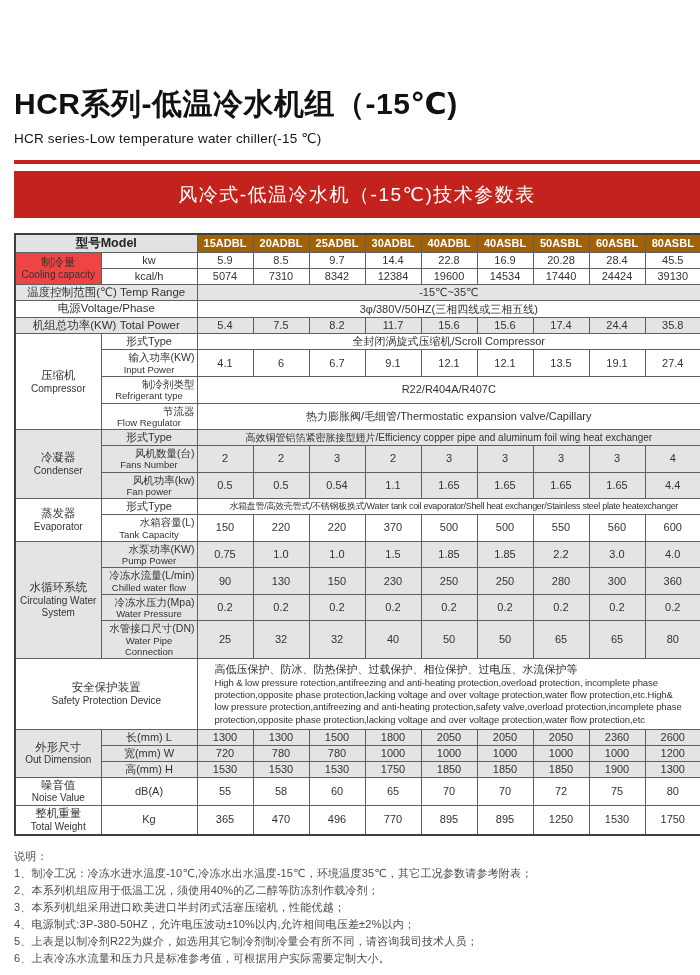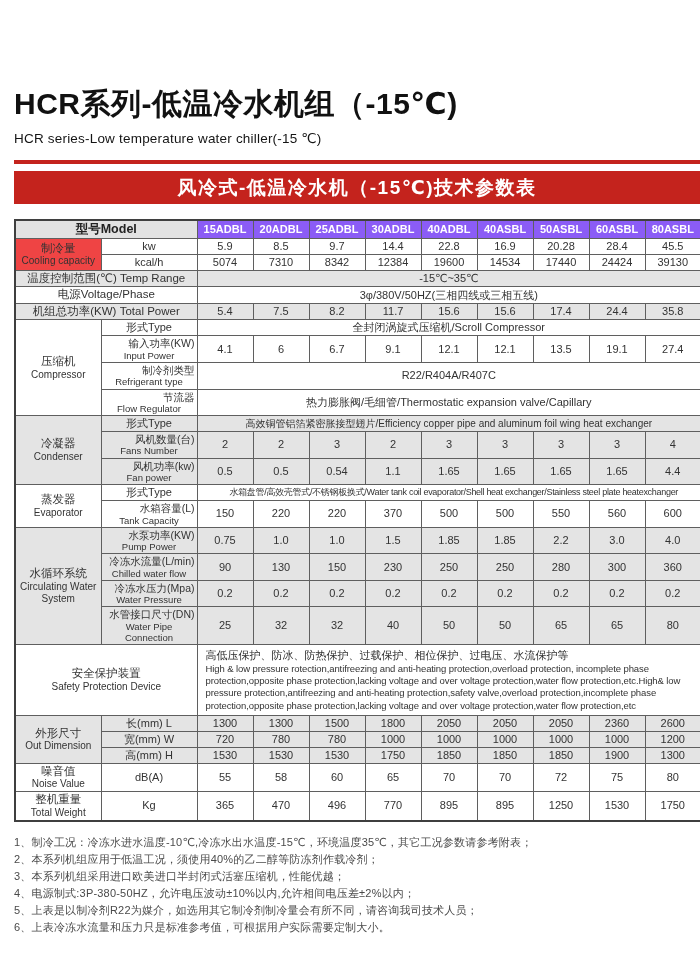--- a/index.html
+++ b/index.html
@@ -2,41 +2,41 @@
 <html><head>
 <meta charset="utf-8">
 <style>
   * { box-sizing: border-box; margin: 0; padding: 0; }
   html,body { width: 700px; height: 975px; background: #ffffff; overflow: hidden;
     font-family: "Liberation Sans", "DejaVu Sans", sans-serif; color: #2f2f2f; }
   .content { margin: 0 14px; padding-top: 84px; width: 686px; }
   .page-title { font-size: 30px; font-weight: bold; color: #111; letter-spacing: 0.5px; }
   .page-subtitle { font-size: 13.5px; color: #141414; margin-top: 5px; letter-spacing: 0.2px; }
   .red-rule { height: 4px; background: #c4231d; margin-top: 14px; }
-  .banner { height: 33px; background: #c4231d; margin-top: 7px; display: flex;
-    align-items: center; justify-content: center; color: #fff; font-weight: bold;
+  .banner { height: 47px; background: #c4231d; margin-top: 7px; display: flex;
+    align-items: center; justify-content: center; color: #fff; font-weight: normal;
     font-size: 19px; letter-spacing: 1.5px; }
   table { width: 686px; margin-top: 15px; border-collapse: collapse; table-layout: fixed;
     border: 2px solid #3f3f3f; }
   td, th { border: 1px solid #5f5f5f; text-align: center; vertical-align: middle;
     font-size: 11px; height: 15px; padding: 1px 2px; line-height: 1.18; color: #333; }
   .mh-label { background: #e2e2e2; font-size: 12.5px; font-weight: bold; color: #222; }
-  .mh { background: #8b5cf6; color: #fff; font-weight: bold; font-size: 11px; }
+  .mh { background: #a16207; color: #fff; font-weight: bold; font-size: 11px; }
   .mh + .mh { border-left-color: #9a9a9a; }
   tr.shade td { background: #e4e4e4; }
   .shade-cell { background: #ef4444; }
   .lab .zh { font-size: 11.5px; }
   .lab .en { font-size: 10px; }
   .lab.wide { font-size: 11.5px; }
   .sub .zh { font-size: 10.5px; text-align: right; }
   .sub .en { font-size: 9.5px; }
   .span-cell { font-size: 11px; }
   .span-cell.sm { font-size: 10px; }
   .span-cell.xs { font-size: 9px; letter-spacing: -0.3px; white-space: nowrap; overflow: hidden; padding-left: 12px; }
-  .span-cell.safety { text-align: left; padding: 3px 8px; line-height: 1.3; }
+  .span-cell.safety { text-align: left; padding: 3px 17px; line-height: 1.3; }
   .safety .zh { font-size: 11px; color: #2d2d2d; }
   .safety .en { font-size: 9.5px; letter-spacing: -0.1px; color: #333; }
   .notes { margin-top: 12px; font-size: 11px; color: #4a4a4a; line-height: 1.55;
     letter-spacing: 0.2px; }
 </style>
 </head>
 <body>
 
 <div class="content">
   <div class="page-title">HCR系列-低温冷水机组（-15℃)</div>
@@ -362,20 +362,21 @@
           <td>895</td>
           <td>895</td>
           <td>1250</td>
           <td>1530</td>
           <td>1750</td>
         </tr>
       </tbody>
   </table>
 
   <div class="notes">
+    <div>说明：</div>
     <div>
         <div>1、制冷工况：冷冻水进水温度-10℃,冷冻水出水温度-15℃，环境温度35℃，其它工况参数请参考附表；</div>
         <div>2、本系列机组应用于低温工况，须使用40%的乙二醇等防冻剂作载冷剂；</div>
         <div>3、本系列机组采用进口欧美进口半封闭式活塞压缩机，性能优越；</div>
         <div>4、电源制式:3P-380-50HZ，允许电压波动±10%以内,允许相间电压差±2%以内；</div>
         <div>5、上表是以制冷剂R22为媒介，如选用其它制冷剂制冷量会有所不同，请咨询我司技术人员；</div>
         <div>6、上表冷冻水流量和压力只是标准参考值，可根据用户实际需要定制大小。</div>
       </div>
   </div>
 </div>

